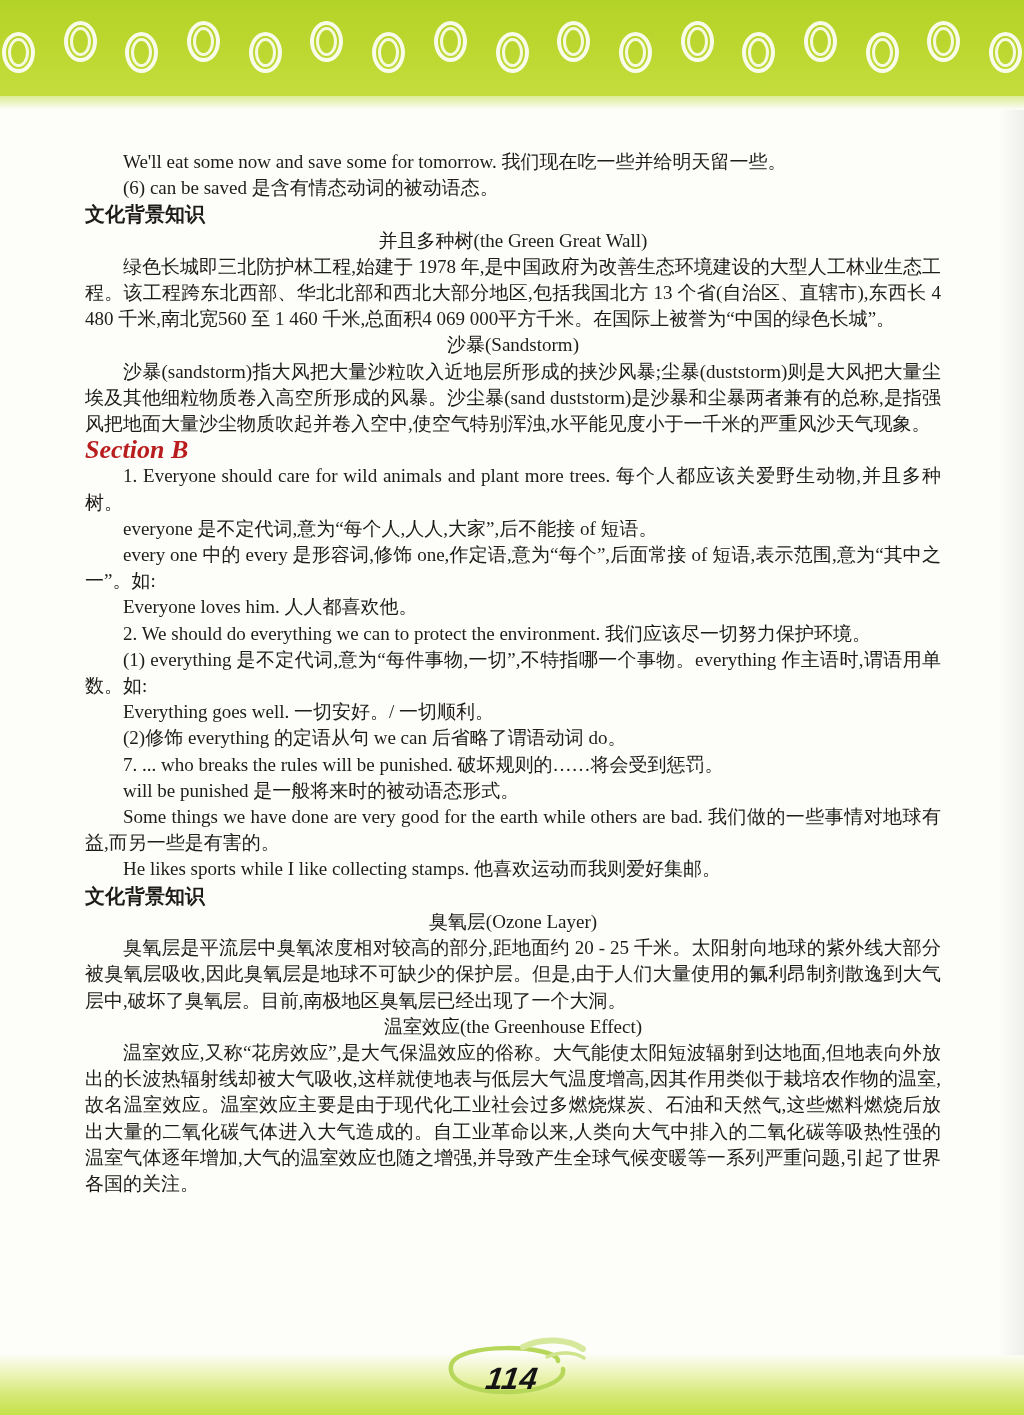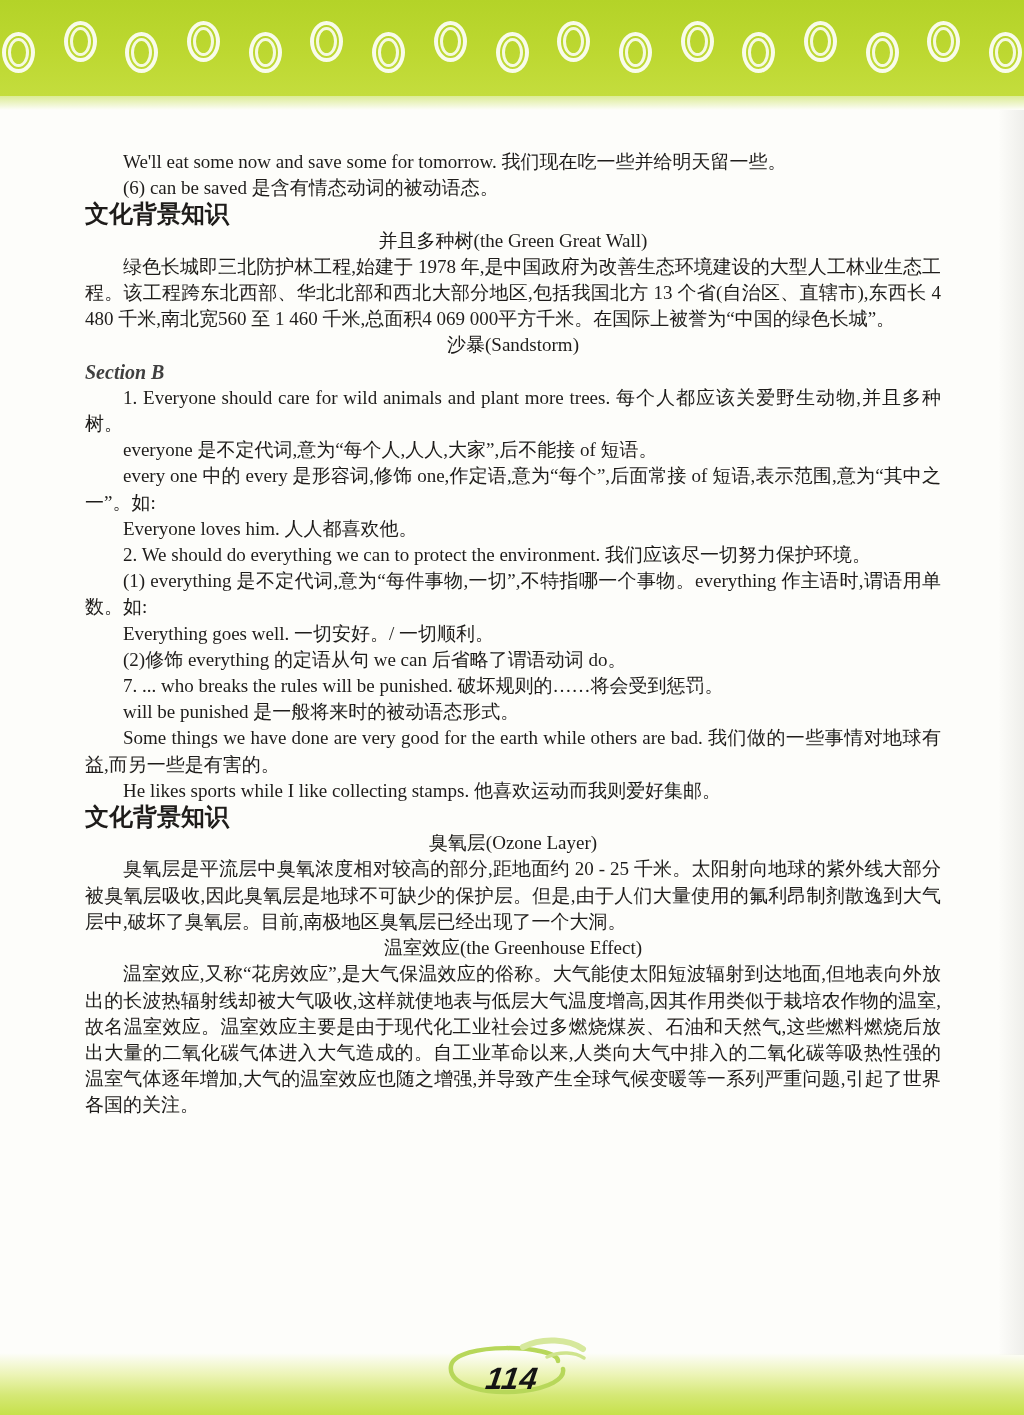--- a/index.html
+++ b/index.html
@@ -29,26 +29,26 @@
   .ring.low{transform:translateY(11px);}
   
   .content{
     position:absolute;top:149px;left:85px;width:856px;
     font-size:19px;line-height:26.2px;
   }
   .content p{margin:0;}
   .line-indent{text-indent:2em;text-align:justify;}
   .h-left{
     font-family:"Liberation Sans","DejaVu Sans",sans-serif;
-    font-weight:bold;font-size:24px;
+    font-weight:bold;font-size:20px;
   }
   .h-center{text-align:center;}
   .section{
-    color:#404040;font-weight:bold;font-style:italic;
-    font-size:20px;line-height:26.2px;margin:5px 0 5px;
+    color:#b91c1c;font-weight:bold;font-style:italic;
+    font-size:26px;line-height:26.2px;margin:5px 0 5px;
     font-family:"Liberation Serif","DejaVu Serif",serif;
   }
   
   .edge-shadow{
     position:absolute;top:110px;bottom:60px;right:0;width:26px;
     background:linear-gradient(to left,rgba(110,110,100,.10),rgba(0,0,0,0));
   }
   
   .footer-band{
     position:absolute;left:0;right:0;bottom:0;height:62px;
@@ -92,20 +92,21 @@
 </div>
 <div class="banner-strip"></div>
 
 <div class="content">
   <p class="line-indent">We'll eat some now and save some for tomorrow. 我们现在吃一些并给明天留一些。</p>
   <p class="line-indent">(6) can be saved 是含有情态动词的被动语态。</p>
   <p class="h-left">文化背景知识</p>
   <p class="h-center">并且多种树(the Green Great Wall)</p>
   <p class="line-indent">绿色长城即三北防护林工程,始建于 1978 年,是中国政府为改善生态环境建设的大型人工林业生态工程。该工程跨东北西部、华北北部和西北大部分地区,包括我国北方 13 个省(自治区、直辖市),东西长 4 480 千米,南北宽560 至 1 460 千米,总面积4 069 000平方千米。在国际上被誉为“中国的绿色长城”。</p>
   <p class="h-center">沙暴(Sandstorm)</p>
+  <p class="line-indent">沙暴(sandstorm)指大风把大量沙粒吹入近地层所形成的挟沙风暴;尘暴(duststorm)则是大风把大量尘埃及其他细粒物质卷入高空所形成的风暴。沙尘暴(sand duststorm)是沙暴和尘暴两者兼有的总称,是指强风把地面大量沙尘物质吹起并卷入空中,使空气特别浑浊,水平能见度小于一千米的严重风沙天气现象。</p>
   <p class="section">Section B</p>
   <p class="line-indent">1. Everyone should care for wild animals and plant more trees. 每个人都应该关爱野生动物,并且多种树。</p>
   <p class="line-indent">everyone 是不定代词,意为“每个人,人人,大家”,后不能接 of 短语。</p>
   <p class="line-indent">every one 中的 every 是形容词,修饰 one,作定语,意为“每个”,后面常接 of 短语,表示范围,意为“其中之一”。如:</p>
   <p class="line-indent">Everyone loves him. 人人都喜欢他。</p>
   <p class="line-indent">2. We should do everything we can to protect the environment. 我们应该尽一切努力保护环境。</p>
   <p class="line-indent">(1) everything 是不定代词,意为“每件事物,一切”,不特指哪一个事物。everything 作主语时,谓语用单数。如:</p>
   <p class="line-indent">Everything goes well. 一切安好。/ 一切顺利。</p>
   <p class="line-indent">(2)修饰 everything 的定语从句 we can 后省略了谓语动词 do。</p>
   <p class="line-indent">7. ... who breaks the rules will be punished. 破坏规则的……将会受到惩罚。</p>

